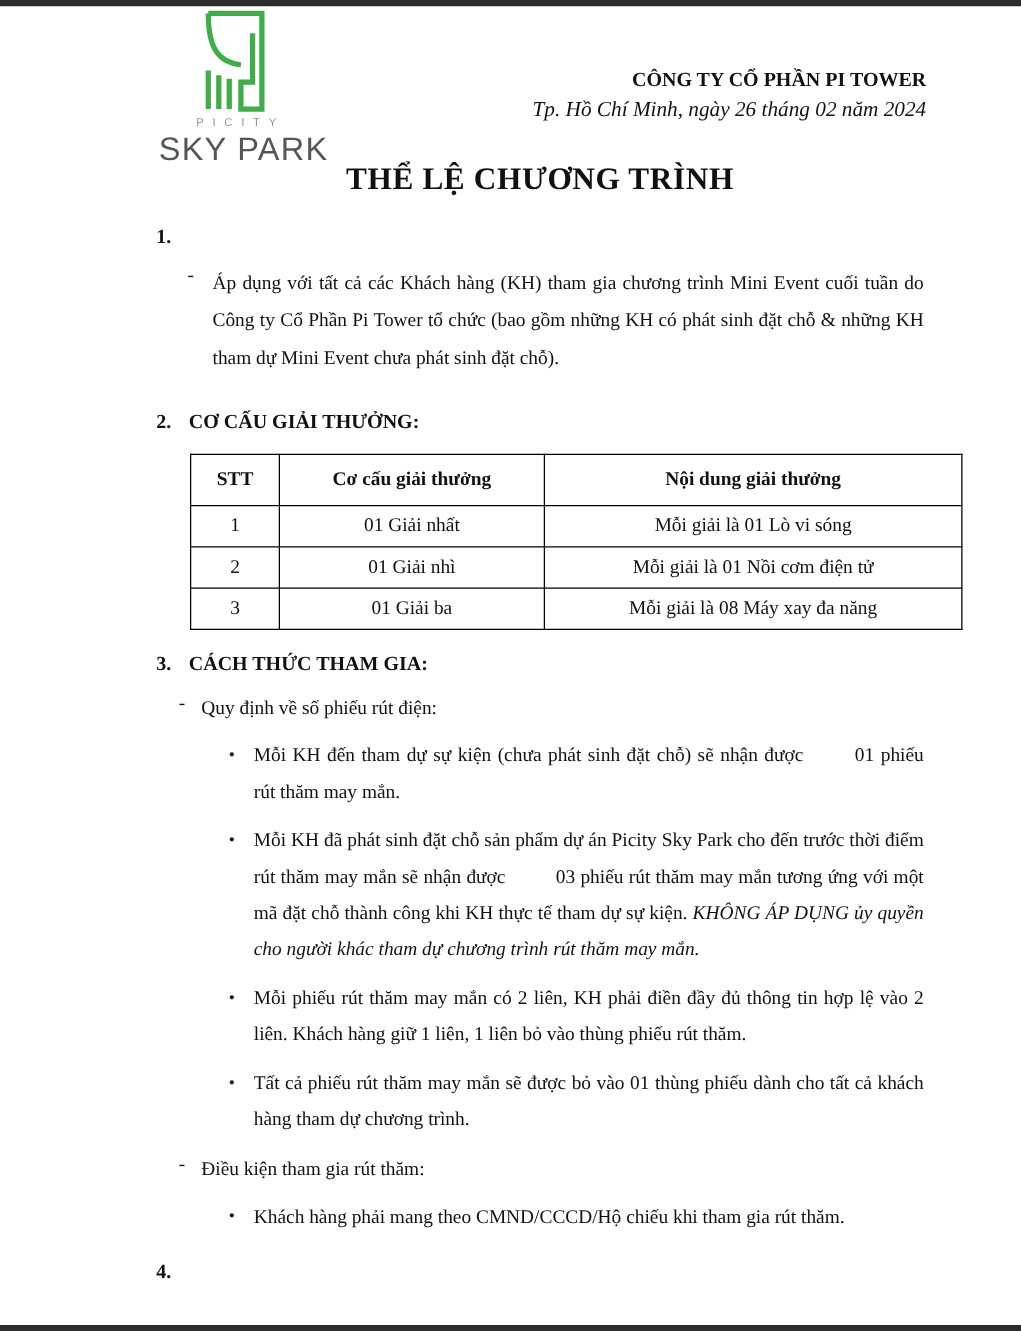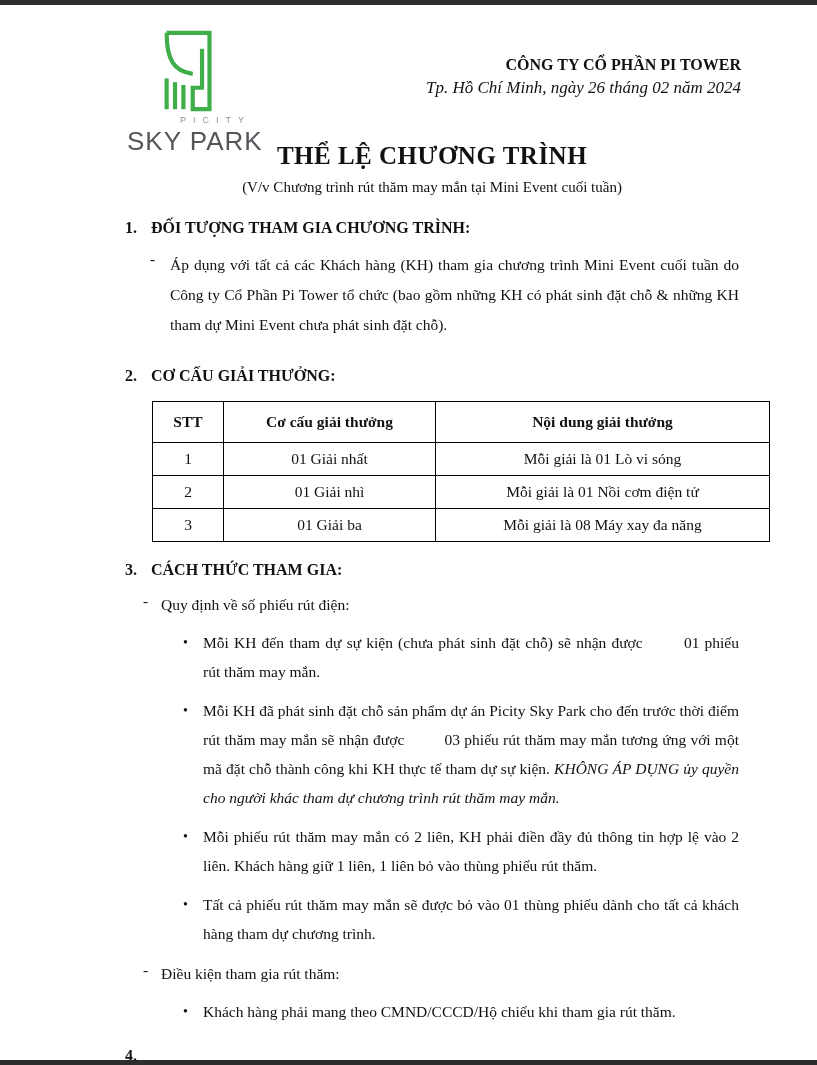--- a/index.html
+++ b/index.html
@@ -6,36 +6,36 @@
   .page {
     position:relative; width:817px; height:1065px; margin:0 auto;
     background:#ffffff; overflow:hidden; color:#111;
     font-family:"Liberation Serif", serif;
   }
   .edge-bar { position:absolute; left:0; width:817px; height:5px; background:#2d2d2d; }
   .edge-bar.top { top:0; }
   .edge-bar.bottom { bottom:0; }
 
   
-  .logo { position:absolute; left:127px; top:30px; width:124px; text-align:right; }
+  .logo { position:absolute; left:127px; top:8px; width:124px; text-align:center; }
   .logo-icon svg { display:block; margin:0 auto; }
   .brand-picity {
     font-family:"Liberation Sans", sans-serif; font-size:9px; letter-spacing:7px;
     color:#8f9093; margin-top:3px; padding-left:7px; white-space:nowrap;
   }
   .brand-skypark {
     font-family:"Liberation Sans", sans-serif; font-size:26px; letter-spacing:1px;
     color:#54565a; margin-top:1px; white-space:nowrap;
   }
   .header-right { position:absolute; top:56px; right:76px; text-align:right; }
   .company { font-weight:bold; font-size:16px; white-space:nowrap; }
   .date-line { font-style:italic; font-size:17px; margin-top:4px; white-space:nowrap; }
 
   
-  .content { position:absolute; left:125px; top:132px; width:614px; }
+  .content { position:absolute; left:125px; top:120px; width:614px; }
   .doc-title { font-size:25px; font-weight:bold; text-align:center; margin:10px 0 0 0; letter-spacing:0.5px; }
   .doc-subtitle { font-size:15px; text-align:center; margin-top:9px; }
 
   .sec-heading { display:flex; font-weight:bold; font-size:16px; }
   .sec-num { width:26px; flex:0 0 26px; }
   .mt1 { margin-top:23px; }  
   .mt2 { margin-top:27px; }  
   .mt3 { margin-top:19px; }  
   .mt4 { margin-top:21px; }  
 
@@ -86,25 +86,23 @@
     <div class="brand-skypark">SKY PARK</div>
   </div>
 
   <div class="header-right">
     <div class="company">CÔNG TY CỔ PHẦN PI TOWER</div>
     <div class="date-line">Tp. Hồ Chí Minh, ngày 26 tháng 02 năm 2024</div>
   </div>
 
   <div class="content">
     <div class="doc-title">THỂ LỆ CHƯƠNG TRÌNH</div>
-    <div class="doc-subtitle">(V/v Chương trình rút thăm may mắn tại Mini Event cuối tuần)</div>
 
     <div class="sec-heading mt1">
       <span class="sec-num">1.</span>
-      <span>ĐỐI TƯỢNG THAM GIA CHƯƠNG TRÌNH:</span>
     </div>
     <div class="dash-item">
       <span class="marker">-</span>
       <span class="txt">Áp dụng với tất cả các Khách hàng (KH) tham gia chương trình Mini Event cuối tuần do Công ty Cổ Phần Pi Tower tổ chức (bao gồm những KH có phát sinh đặt chỗ &amp; những KH tham dự Mini Event chưa phát sinh đặt chỗ).</span>
     </div>
 
     <div class="sec-heading mt2">
       <span class="sec-num">2.</span>
       <span>CƠ CẤU GIẢI THƯỞNG:</span>
     </div>

